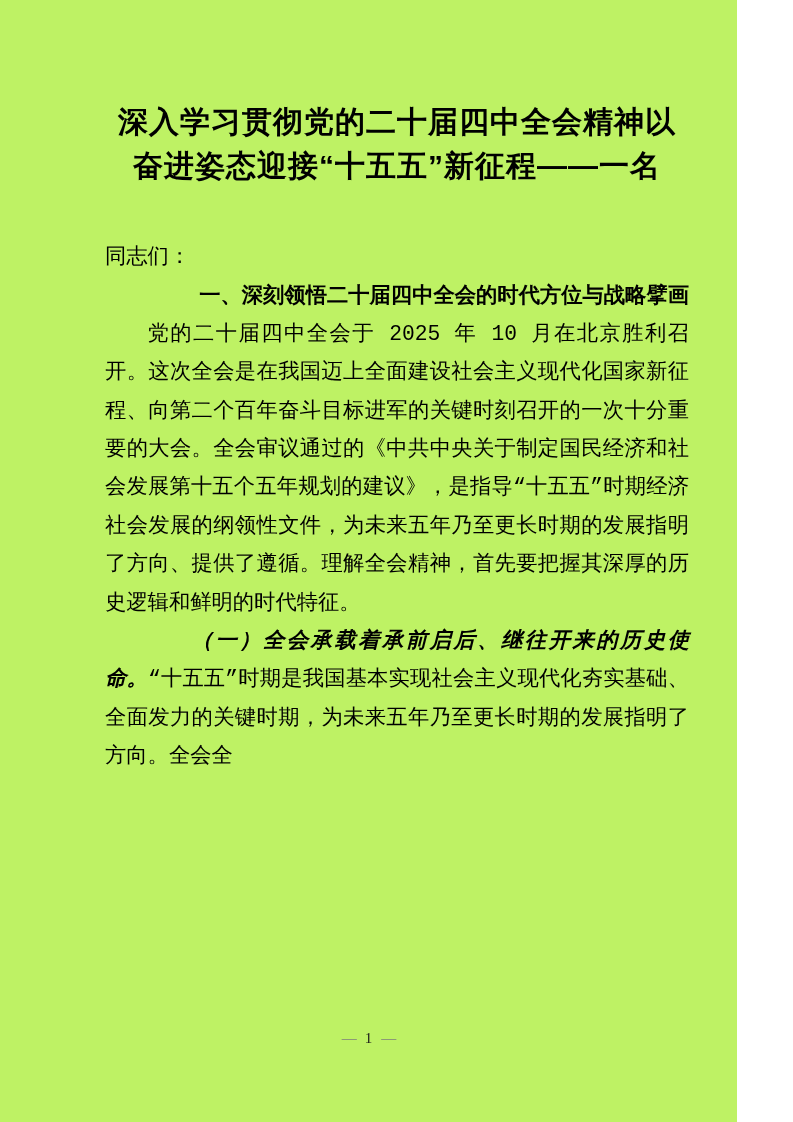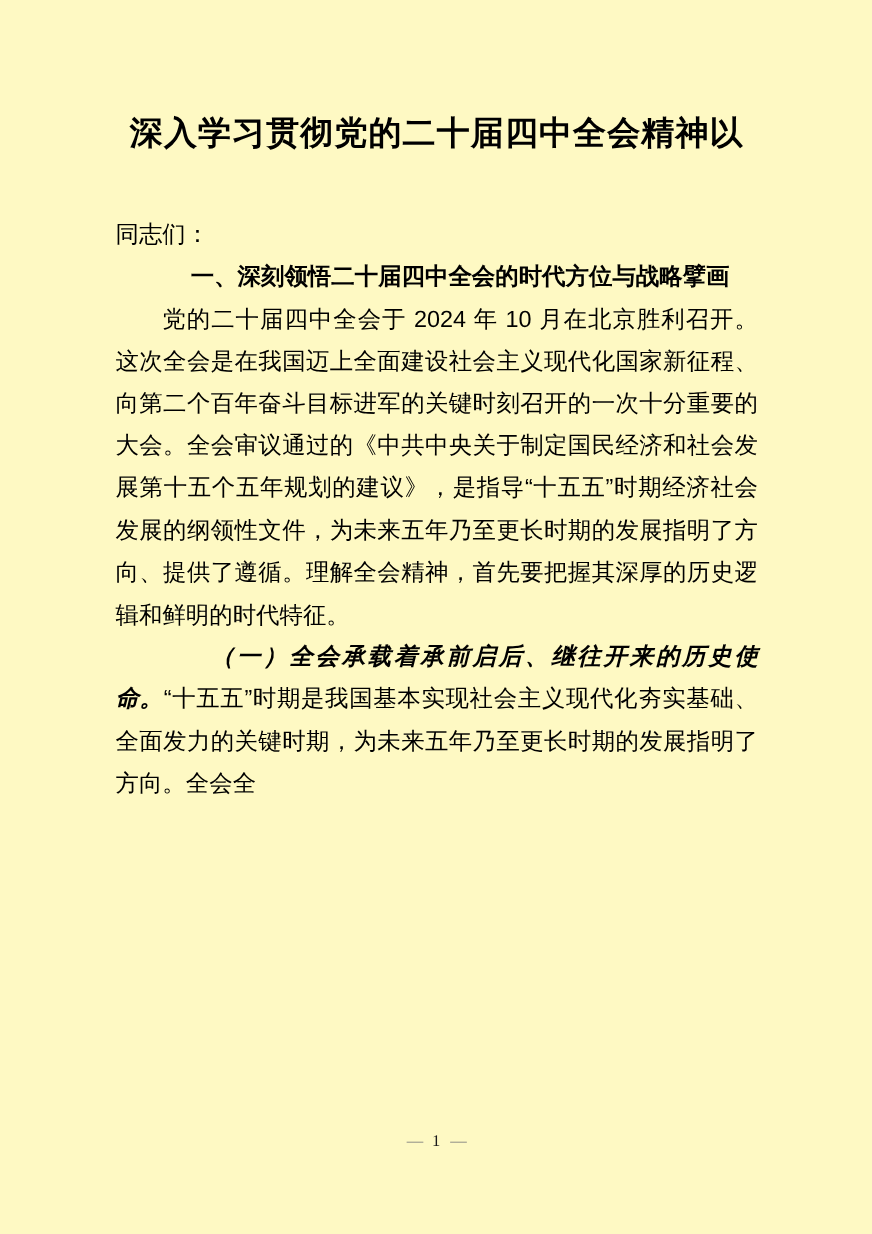--- a/index.html
+++ b/index.html
@@ -2,23 +2,23 @@
 <html><head>
 <meta charset="utf-8">
 <style>
   html, body {
     margin: 0;
     padding: 0;
     background: #ffffff;
   }
   .page {
     position: relative;
-    width: 793px;
+    width: 737px;
     height: 1122px;
-    background: #fef9c3;
+    background: #bef264;
     color: #000000;
     overflow: hidden;
   }
   .content {
     position: absolute;
     left: 105px;
     top: 100px;
     width: 584px;
   }
   .doc-title {
@@ -29,41 +29,41 @@
     line-height: 44px;
     letter-spacing: 1px;
     text-align: center;
     color: #000000;
   }
   .doc-title .title-line {
     display: block;
     white-space: nowrap;
   }
   .body-block {
-    font-family: Liberation Sans, sans-serif;
+    font-family: Liberation Mono, monospace;
     font-size: 21.3px;
     line-height: 38.4px;
     text-align: justify;
   }
   .salutation {
     margin: 50px 0 0 0;
     text-indent: 0;
   }
   .body-para {
     margin: 0;
     text-indent: 2em;
   }
   .section-heading {
     margin: 0;
     font-family: Liberation Sans, sans-serif;
     font-weight: 700;
     font-size: 21.3px;
     line-height: 38.4px;
     text-indent: 2em;
-    text-align: center;
+    text-align: right;
     white-space: nowrap;
     color: #000000;
   }
   .para-lead {
     font-weight: 700;
     font-style: italic;
     margin-left: 44px;
   }
   .page-footer {
     position: absolute;
@@ -83,28 +83,29 @@
   }
 </style>
 </head>
 <body>
 
 <div class="page">
   <div class="content">
 
     <h1 class="doc-title">
       <span class="title-line">深入学习贯彻党的二十届四中全会精神以</span>
+      <span class="title-line">奋进姿态迎接“十五五”新征程——一名</span>
     </h1>
 
     <p class="body-block salutation">同志们：</p>
 
 
     <h2 class="section-heading">一、深刻领悟二十届四中全会的时代方位与战略擘画</h2>
 
-    <p class="body-block body-para">党的二十届四中全会于 2024 年 10 月在北京胜利召开。这次全会是在我国迈上全面建设社会主义现代化国家新征程、向第二个百年奋斗目标进军的关键时刻召开的一次十分重要的大会。全会审议通过的《中共中央关于制定国民经济和社会发展第十五个五年规划的建议》，是指导“十五五”时期经济社会发展的纲领性文件，为未来五年乃至更长时期的发展指明了方向、提供了遵循。理解全会精神，首先要把握其深厚的历史逻辑和鲜明的时代特征。</p>
+    <p class="body-block body-para">党的二十届四中全会于 2025 年 10 月在北京胜利召开。这次全会是在我国迈上全面建设社会主义现代化国家新征程、向第二个百年奋斗目标进军的关键时刻召开的一次十分重要的大会。全会审议通过的《中共中央关于制定国民经济和社会发展第十五个五年规划的建议》，是指导“十五五”时期经济社会发展的纲领性文件，为未来五年乃至更长时期的发展指明了方向、提供了遵循。理解全会精神，首先要把握其深厚的历史逻辑和鲜明的时代特征。</p>
 
     <p class="body-block body-para"><span class="para-lead">（一）全会承载着承前启后、继往开来的历史使命。</span><span>“十五五”时期是我国基本实现社会主义现代化夯实基础、全面发力的关键时期，为未来五年乃至更长时期的发展指明了方向。全会全</span></p>
 
   </div>
 
   <div class="page-footer">
     <span class="dash">—</span><span>1</span><span class="dash">—</span>
   </div>
 </div>
 

